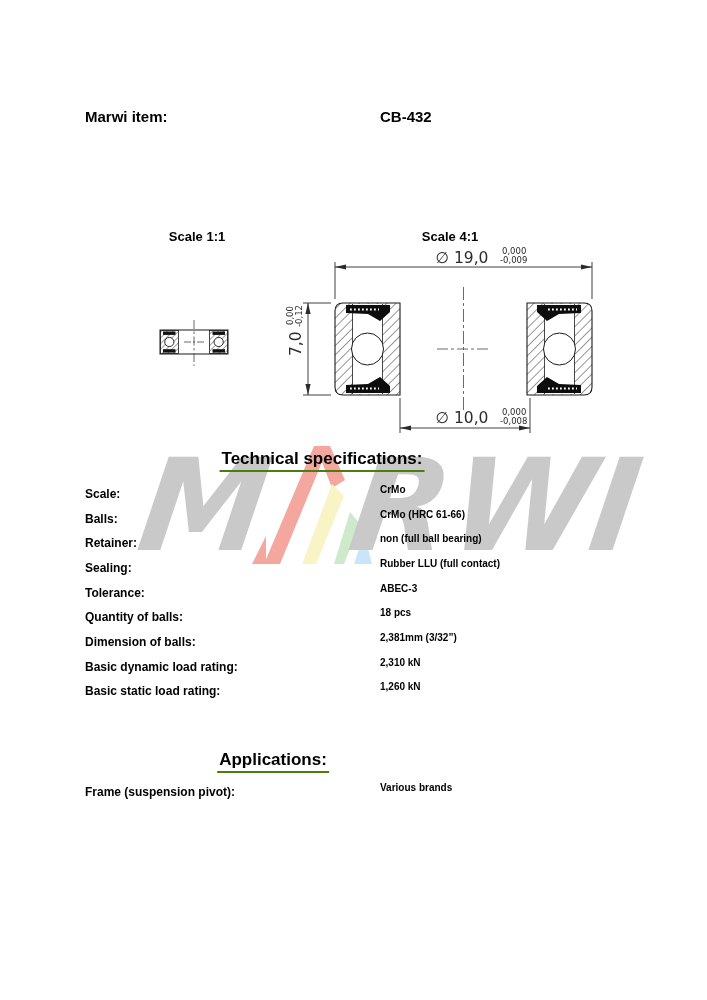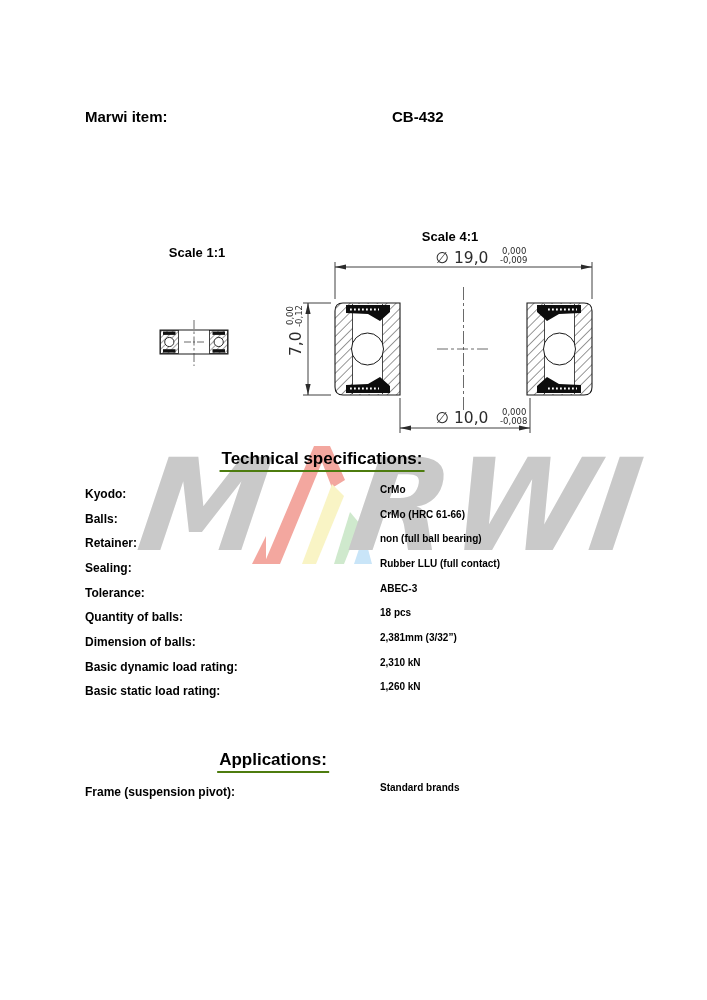--- a/index.html
+++ b/index.html
@@ -13,21 +13,21 @@
   .wm-letter{
     position:absolute;font-family:"DejaVu Sans",sans-serif;
     font-weight:bold;font-style:oblique;font-size:128px;line-height:128px;
     color:#c9c9c9;transform:skewX(-8deg);letter-spacing:2px;white-space:nowrap;
   }
   .wm-a{position:absolute;}
   
   .header-block{position:absolute;left:85px;top:108px;width:540px;z-index:2;}
   .header-row{position:relative;height:28.3px;}
   .header-row .lbl{font-size:15px;font-weight:bold;text-align:right;}
-  .header-row .val{position:absolute;left:307px;top:0;font-size:15px;font-weight:bold;}
+  .header-row .val{position:absolute;left:295px;top:0;font-size:15px;font-weight:bold;}
   
   .scale-label{position:absolute;top:229px;font-size:13px;font-weight:bold;z-index:2;transform:translateX(-50%);}
   
   .drawing-svg{position:absolute;left:0;top:0;z-index:1;pointer-events:none;}
   .drawing-svg text{font-family:"DejaVu Sans",sans-serif;fill:#2b2b2b;}
   
   .section-heading{
     position:absolute;transform:translateX(-50%);z-index:2;
     font-size:17px;font-weight:bold;border-bottom:2px solid #4d7c0f;padding:0 2px 1px 2px;
     white-space:nowrap;
@@ -58,21 +58,21 @@
     <span class="wm-letter" style="left:592px;top:442px;">I</span>
   </div>
 
   <div class="header-block">
     <div class="header-row">
       <span class="lbl">Marwi item:</span>
       <span class="val">CB-432</span>
     </div>
   </div>
 
-  <div class="scale-label" style="left:197px;margin-top:16px;">Scale 1:1</div>
+  <div class="scale-label" style="left:197px;">Scale 1:1</div>
   <div class="scale-label" style="left:450px;">Scale 4:1</div>
 
   <svg class="drawing-svg" width="707" height="1000" viewBox="0 0 707 1000">
     <defs>
       <pattern id="hatch" width="6.5" height="6.5" patternUnits="userSpaceOnUse" patternTransform="rotate(-45)">
         <line x1="0" y1="0" x2="6.5" y2="0" stroke="#1a1a1a" stroke-width="0.9"></line>
       </pattern>
       <pattern id="hatchSmall" width="4" height="4" patternUnits="userSpaceOnUse" patternTransform="rotate(-45)">
         <line x1="0" y1="0" x2="4" y2="0" stroke="#1a1a1a" stroke-width="0.8"></line>
       </pattern>
@@ -158,21 +158,21 @@
       <text x="0" y="0" font-size="15.5">7,0</text>
       <text x="31" y="-8" font-size="8.5">0,00</text>
       <text x="29" y="1" font-size="8.5">-0,12</text>
     </g>
   </svg>
 
   <div class="section-heading" style="left:322px;top:449px;">Technical specifications:</div>
 
   <div class="spec-block">
     <div class="spec-row">
-      <span class="lbl">Kyodo:</span>
+      <span class="lbl">Scale:</span>
       <span class="val">CrMo</span>
     </div>
     <div class="spec-row">
       <span class="lbl">Balls:</span>
       <span class="val">CrMo (HRC 61-66)</span>
     </div>
     <div class="spec-row">
       <span class="lbl">Retainer:</span>
       <span class="val">non (full ball bearing)</span>
     </div>
@@ -200,17 +200,17 @@
       <span class="lbl">Basic static load rating:</span>
       <span class="val">1,260 kN</span>
     </div>
   </div>
 
   <div class="section-heading" style="left:273px;top:750px;">Applications:</div>
 
   <div class="app-block">
     <div class="spec-row">
       <span class="lbl">Frame (suspension pivot):</span>
-      <span class="val">Standard brands</span>
+      <span class="val">Various brands</span>
     </div>
   </div>
 
 </div>
 
 </body></html>

